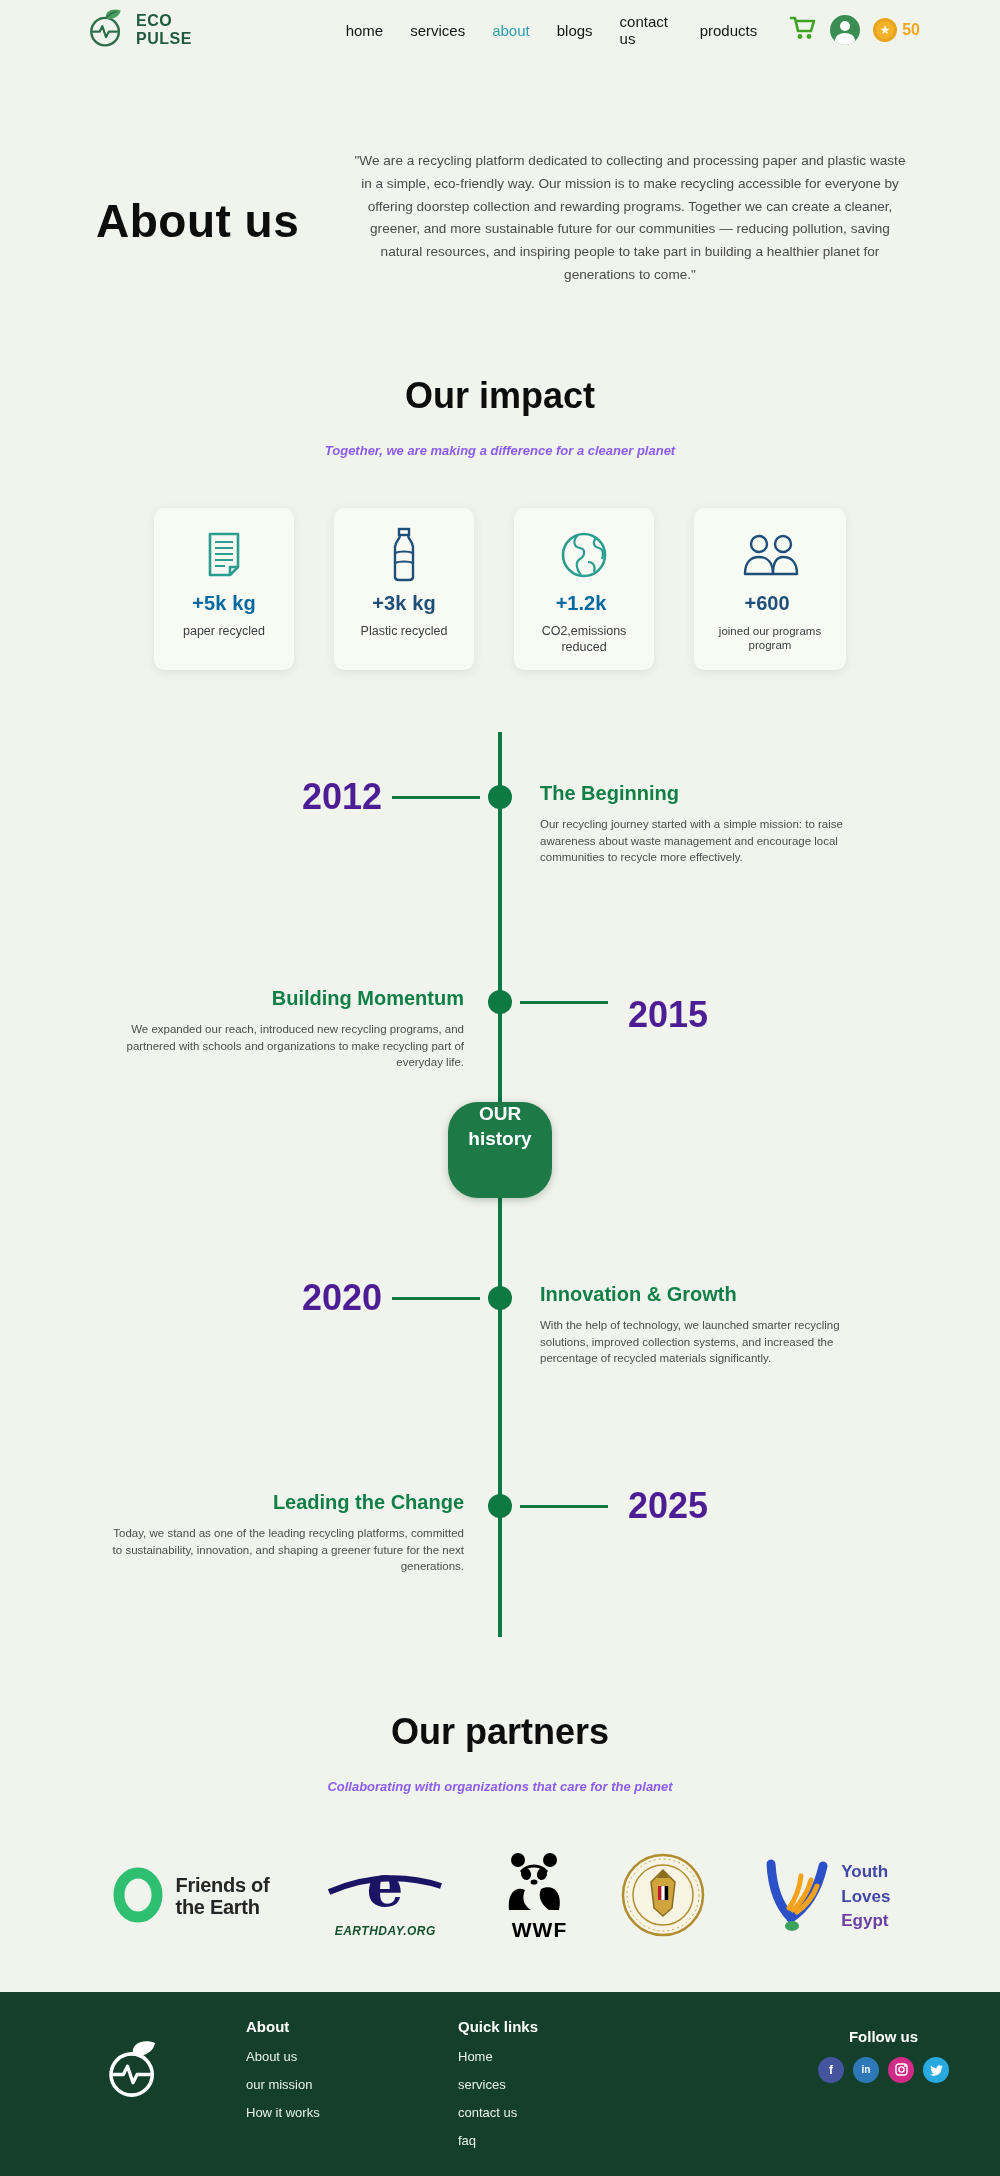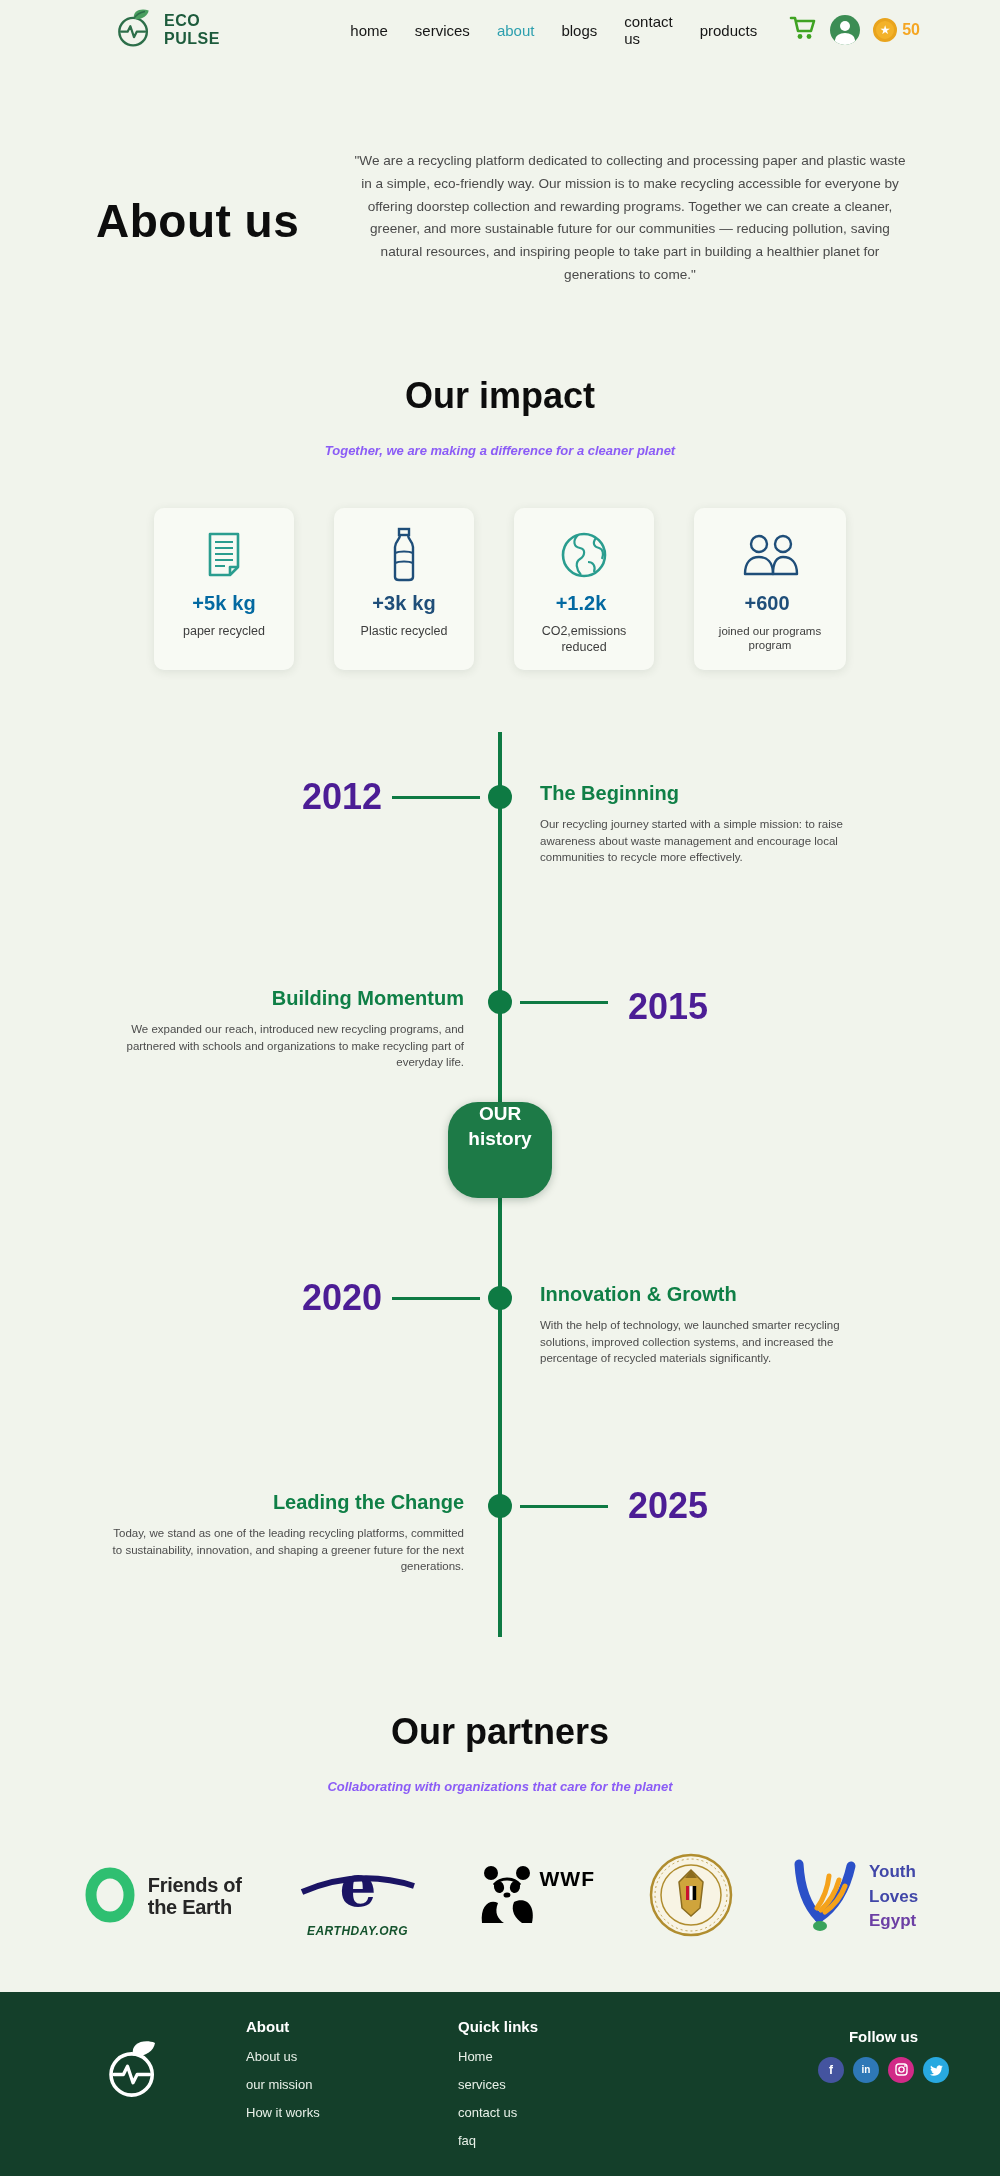--- a/index.html
+++ b/index.html
@@ -6,21 +6,21 @@
   html,body { width:1000px; }
   body {
     height:2176px; overflow:hidden;
     background:#f1f4ec;
     font-family:"Liberation Sans", sans-serif;
     color:#141414;
   }
   [data-interactable="true"]{ cursor:pointer; }
 
   
-  .header { height:60px; display:flex; align-items:center; padding:0 80px 0 112px; }
+  .header { height:60px; display:flex; align-items:center; padding:0 80px 0 84px; }
   .brand { display:flex; align-items:center; gap:8px; }
   .brand-name { font-size:16px; font-weight:700; color:#1d5b3c; letter-spacing:.5px; }
   .nav { display:flex; align-items:center; gap:27px; margin-left:118px; }
   .nav a { text-decoration:none; color:#161616; font-size:15px; font-weight:500; }
   .nav a.active { color:#2d9fae; }
   .header-icons { display:flex; align-items:center; gap:13px; margin-left:32px; }
   .avatar { width:30px; height:30px; border-radius:50%; background:#3c8d54; position:relative; overflow:hidden; }
   .avatar::before { content:""; position:absolute; left:10px; top:6px; width:10px; height:10px; border-radius:50%; background:#fff; }
   .avatar::after { content:""; position:absolute; left:5px; top:18px; width:20px; height:14px; border-radius:50% 50% 0 0; background:#fff; }
   .coin-wrap { display:flex; align-items:center; gap:5px; }
@@ -54,34 +54,34 @@
   .tl-line { position:absolute; left:498px; top:0; width:4px; height:905px; background:#0e7a43; }
   .tl-dot { position:absolute; width:24px; height:24px; border-radius:50%; background:#0e7a43; }
   .tl-conn { position:absolute; width:88px; height:3px; background:#0e7a43; }
   .tl-year { position:absolute; font-size:36px; font-weight:700; color:#4c1d95; }
   .tl-content { position:absolute; width:312px; }
   .tl-content h3 { font-size:20px; font-weight:800; color:#0f7f46; }
   .tl-content p { font-size:11.5px; line-height:1.45; color:#4c4c4c; margin-top:11px; }
   .tl-content.left { text-align:right; }
   .d-0 { left:488px; top:53px; }   .c-0 { left:392px; top:64px; }  .y-0 { left:302px; top:44px; }  .ct-0 { left:540px; top:50px; }
   .d-1 { left:488px; top:554px; }  .c-1 { left:392px; top:565px; } .y-1 { left:302px; top:545px; } .ct-1 { left:540px; top:551px; }
-  .d-2 { left:488px; top:258px; }  .c-2 { left:520px; top:269px; } .y-2 { left:628px; top:254px; } .ct-2 { left:112px; top:255px; width:352px; }
+  .d-2 { left:488px; top:258px; }  .c-2 { left:520px; top:269px; } .y-2 { left:628px; top:262px; } .ct-2 { left:112px; top:255px; width:352px; }
   .d-3 { left:488px; top:762px; }  .c-3 { left:520px; top:773px; } .y-3 { left:628px; top:753px; } .ct-3 { left:102px; top:759px; width:362px; }
   .tl-badge { position:absolute; left:448px; top:370px; width:104px; height:96px; border-radius:30px;
               background:#1d7a47; color:#fff; display:flex; flex-direction:column; align-items:center; justify-content:flex-start;
               font-weight:700; font-size:19px; line-height:1.3; box-shadow:0 2px 8px rgba(0,40,20,.25); }
 
   
   .partners { text-align:center; margin-top:74px; }
   .logos { display:flex; justify-content:center; align-items:center; gap:54px; margin-top:58px; }
   .logo-item { display:flex; align-items:center; gap:10px; }
   .foe-text { text-align:left; font-size:20px; font-weight:800; color:#262626; line-height:1.08; letter-spacing:-.3px; }
   .earthday { display:flex; flex-direction:column; align-items:center; }
   .earthday-word { font-size:12px; font-weight:800; color:#14532d; letter-spacing:.5px; margin-top:2px;font-style:italic; }
-  .wwf { display:flex; flex-direction:row; align-items:flex-start; }
+  .wwf { display:flex; flex-direction:column; align-items:flex-end; }
   .wwf-word { font-size:21px; font-weight:800; color:#000; letter-spacing:1px; margin-top:2px; }
   .yle { display:flex; align-items:center; gap:8px; }
   .yle-text { text-align:left; font-size:17px; font-weight:800; line-height:1.45; }
   .yle-text .l1,.yle-text .l2 { color:#4147a8; display:block; }
   .yle-text .l3 { color:#6c3fa4; display:block; }
 
   
   .footer { margin-top:50px; background:#143f2a; height:192px; padding:26px 0 0 100px; display:flex; color:#fff; }
   .f-logo { width:146px; padding-top:18px; }
   .f-col { width:212px; }

